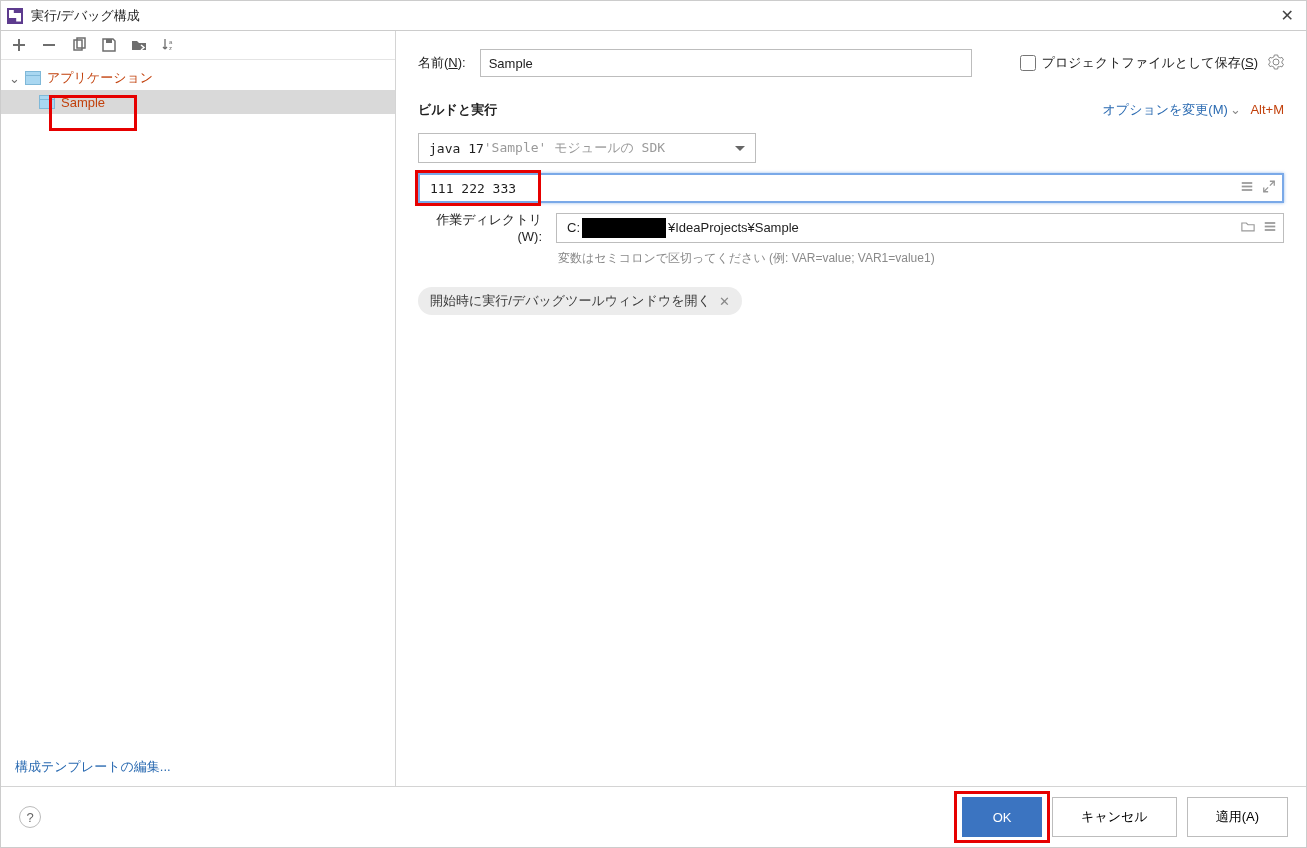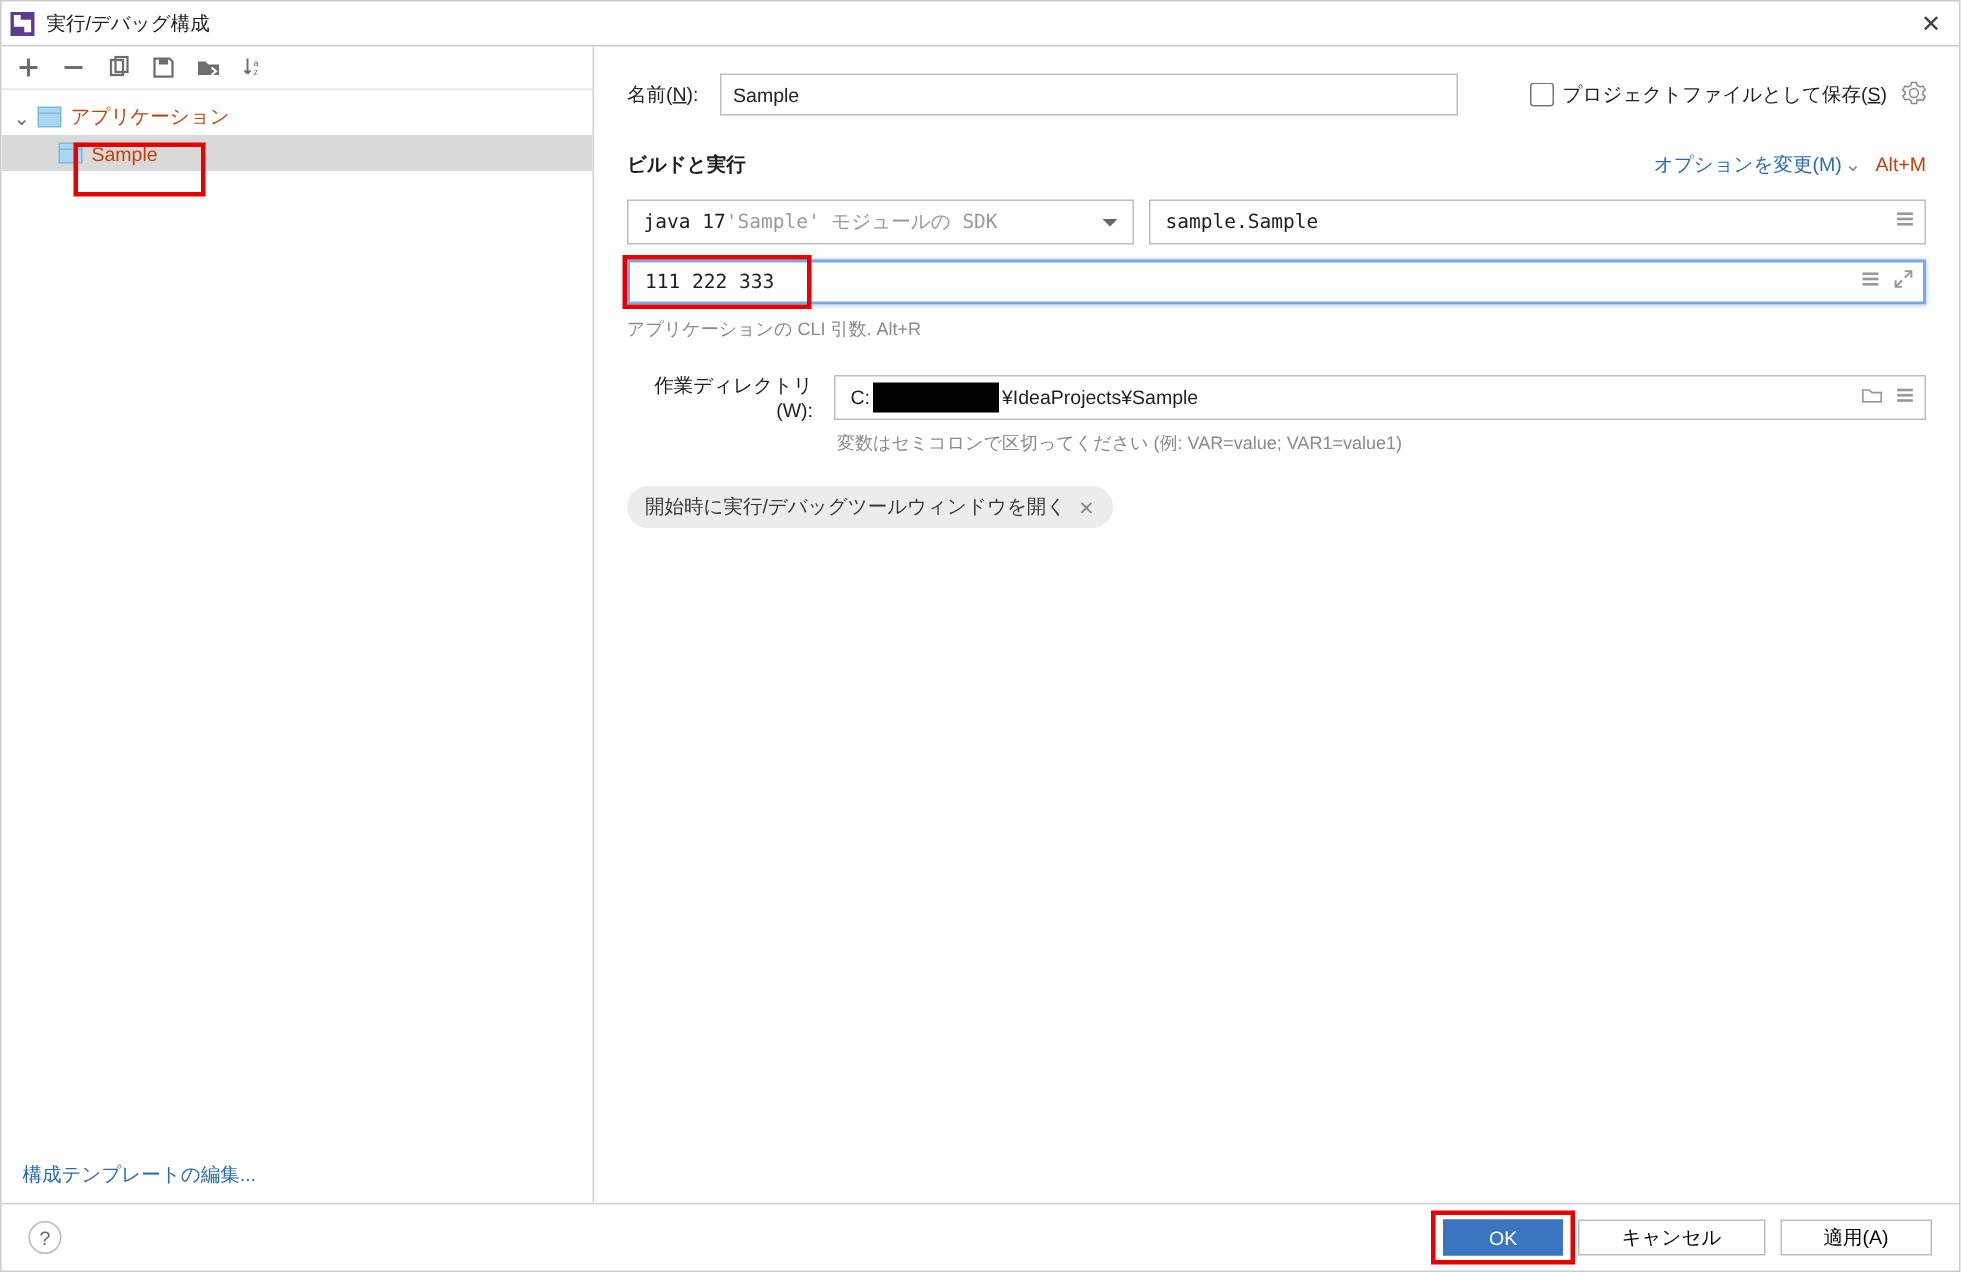--- a/index.html
+++ b/index.html
@@ -74,21 +74,21 @@
 .workdir-field .list-icon2, .env-field .list-icon2 { position: absolute; right: 6px; top: 50%; transform: translateY(-50%); color: #999; cursor: pointer; }
 .workdir-field svg, .env-field svg { width: 14px; height: 14px; }
 
 .env-hint { color: #8a8a8a; font-size: 12px; margin-left: 140px; margin-top: -8px; margin-bottom: 20px; }
 
 .chip { display: inline-flex; align-items: center; background: #ececec; border-radius: 14px; padding: 5px 12px; color: #3a3a3a; gap: 8px; }
 .chip .chip-close { color: #888; cursor: pointer; font-size: 13px; }
 
 .footer { display: flex; align-items: center; border-top: 1px solid #d4d4d4; padding: 10px 18px; gap: 10px; }
 .help-icon { width: 22px; height: 22px; border: 1px solid #bbb; border-radius: 50%; display: flex; align-items: center; justify-content: center; color: #666; cursor: pointer; margin-right: auto; }
-.btn { height: 24px; min-width: 80px; padding: 0 28px; border: 1px solid #bdbdbd; background: #fff; cursor: pointer; font-family: inherit; font-size: 13px; }
+.btn { height: 40px; min-width: 80px; padding: 0 28px; border: 1px solid #bdbdbd; background: #fff; cursor: pointer; font-family: inherit; font-size: 13px; }
 .btn.primary { background: #3b74c1; color: #fff; border-color: #3b74c1; }
 
 .ok-highlight { position: absolute; border: 3px solid #e60000; pointer-events: none; }
 </style>
 </head>
 <body>
 
 <div class="titlebar">
   <span class="app-icon"></span>
   <span class="title">実行/デバッグ構成</span>
@@ -169,46 +169,37 @@
         <span>オプションを変更(</span><span class="u">M</span><span>)</span><span class="chev">⌄</span>
         <span class="short">Alt+M</span>
       </span>
     </div>
 
     <div class="build-row">
       <div class="jdk-select">
         <span>java 17</span>
           <span class="gray"> 'Sample' モジュールの SDK</span>
       </div>
-      <div class="main-class">
-        <span>sample.Sample</span>
-        <span class="trail-icon"><svg viewBox="0 0 16 16">
-              <rect x="2" y="3" width="12" height="2" fill="currentColor"></rect>
-              <rect x="2" y="7" width="12" height="2" fill="currentColor"></rect>
-              <rect x="2" y="11" width="12" height="2" fill="currentColor"></rect>
-            </svg></span>
-      </div>
     </div>
 
     <div style="position:relative;">
       <div class="args-field">
         <span>111 222 333</span>
         <span class="list-icon"><svg viewBox="0 0 16 16">
               <rect x="2" y="3" width="12" height="2" fill="currentColor"></rect>
               <rect x="2" y="7" width="12" height="2" fill="currentColor"></rect>
               <rect x="2" y="11" width="12" height="2" fill="currentColor"></rect>
             </svg></span>
         <span class="expand-icon"><svg viewBox="0 0 16 16">
               <path d="M2 9v5h5M14 7V2H9" stroke="currentColor" stroke-width="1.5" fill="none"></path>
               <path d="M2 14l5-5M14 2L9 7" stroke="currentColor" stroke-width="1.5"></path>
             </svg></span>
       </div>
       <div class="highlight-box" style="left:-3px; top:-3px; width:126px; height:36px;"></div>
     </div>
-    <div class="hint">アプリケーションの CLI 引数. Alt+R</div>
 
     <div class="workdir-row">
       <label><span>作業ディレクトリ(</span><span class="u">W</span><span>):</span></label>
       <div class="workdir-field">
         <span>C:</span>
           <span class="redact"></span>
           <span>¥IdeaProjects¥Sample</span>
         <span class="folder-icon"><svg viewBox="0 0 16 16">
               <path d="M1 4h5l2 2h7v7H1z" fill="none" stroke="currentColor" stroke-width="1.3"></path>
             </svg></span>

